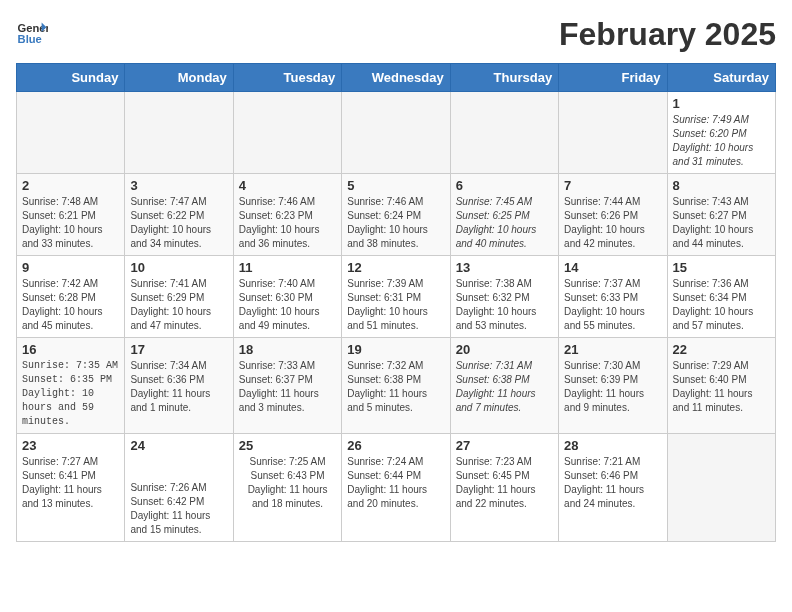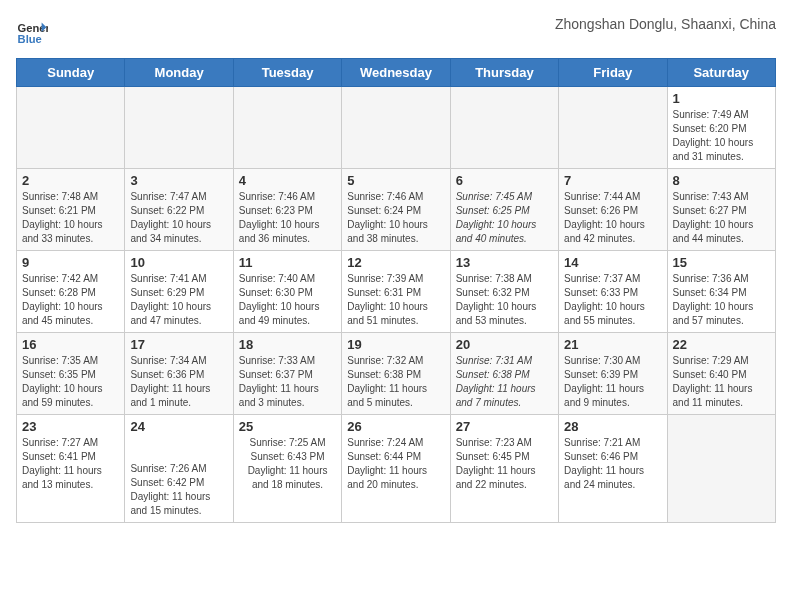--- a/index.html
+++ b/index.html
@@ -38,21 +38,21 @@
       color: #555;
     }
     .calendar {
       width: 100%;
       border-collapse: collapse;
       border: 1px solid #ccc;
     }
     .calendar th {
       background-color: #3a7abf;
       color: #fff;
-      text-align: center;
+      text-align: right;
       padding: 6px 6px;
       font-size: 13px;
       font-weight: bold;
       border: 1px solid #2a6aaf;
     }
     .calendar td {
       vertical-align: top;
       padding: 4px 5px;
       border: 1px solid #ccc;
       width: 106px;
@@ -84,21 +84,21 @@
 
 <div class="header">
   <div class="logo">
     <svg class="logo-icon" viewBox="0 0 40 40" width="40" height="40">
       <text x="2" y="20" font-size="14" font-weight="bold" fill="#333" font-family="Arial">General</text>
       <text x="2" y="34" font-size="14" font-weight="bold" fill="#3a7abf" font-family="Arial">Blue</text>
       <polygon points="32,8 38,14 32,20" fill="#3a7abf"></polygon>
     </svg>
   </div>
   <div class="title-block">
-    <div class="location">Zhongshan Donglu, Shaanxi, China</div>
+    <div class="month-title">February 2025</div>
   </div>
 </div>
 
 <table class="calendar">
   <thead>
     <tr>
     <th>Sunday</th>
         <th>Monday</th>
         <th>Tuesday</th>
         <th>Wednesday</th>
@@ -110,21 +110,21 @@
   <tbody id="calendar-body">
   <tr>
         <td class="empty"></td>
         <td class="empty"></td>
         <td class="empty"></td>
         <td class="empty"></td>
         <td class="empty"></td>
         <td class="empty"></td>
         <td>
           <span class="day-number">1</span>
-          <div class="day-info" style="white-space: pre-line;">Sunrise: 7:49 AM
+          <div class="day-info" style="white-space: pre-line; font-style: italic;">Sunrise: 7:49 AM
 Sunset: 6:20 PM
 Daylight: 10 hours and 31 minutes.</div>
         </td>
       </tr>
       <tr>
         <td>
           <span class="day-number">2</span>
           <div class="day-info" style="white-space: pre-line;">Sunrise: 7:48 AM
 Sunset: 6:21 PM
 Daylight: 10 hours and 33 minutes.</div>
@@ -206,21 +206,21 @@
         <td>
           <span class="day-number">15</span>
           <div class="day-info" style="white-space: pre-line;">Sunrise: 7:36 AM
 Sunset: 6:34 PM
 Daylight: 10 hours and 57 minutes.</div>
         </td>
       </tr>
       <tr>
         <td>
           <span class="day-number">16</span>
-          <div class="day-info" style="white-space: pre-line;">Sunrise: 7:35 AM
+          <div class="day-info" style="white-space: pre-line; font-family: Liberation Mono, monospace;">Sunrise: 7:35 AM
 Sunset: 6:35 PM
 Daylight: 10 hours and 59 minutes.</div>
         </td>
         <td>
           <span class="day-number">17</span>
           <div class="day-info" style="white-space: pre-line;">Sunrise: 7:34 AM
 Sunset: 6:36 PM
 Daylight: 11 hours and 1 minute.</div>
         </td>
         <td>

